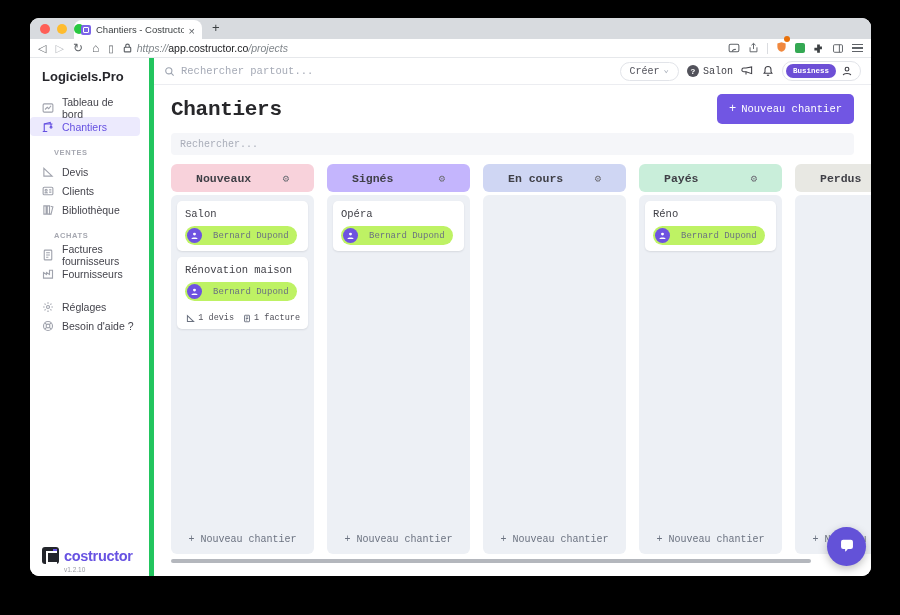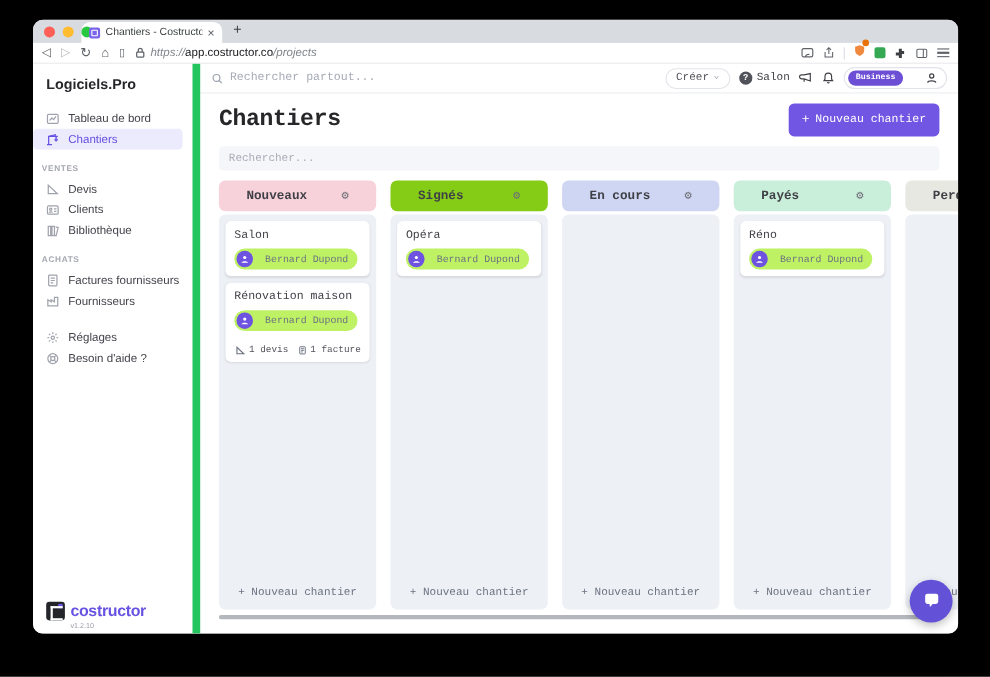--- a/index.html
+++ b/index.html
@@ -38,47 +38,47 @@
   .vdiv { width:1px; height:11px; background:#dadce0; }
   .shield { position:relative; }
   .shield .dot { position:absolute; right:-3px; top:-3px; width:6px; height:6px; border-radius:50%; background:#e8710a; }
   .greenext { width:10px; height:10px; border-radius:2px; background:#34a853; }
   .i-menu { display:flex; flex-direction:column; gap:2px; }
   .i-menu i { width:11px; height:1.5px; background:#5f6368; display:block; }
 
   
   .app { flex:1; display:flex; min-height:0; }
 
-  .sidebar { width:152px; flex:none; border-right:7px solid #22c55e; position:relative; padding-top:6px; background:#fff; }
+  .sidebar { width:124px; flex:none; border-right:5px solid #22c55e; position:relative; padding-top:6px; background:#fff; }
   .brand { font-size:13px; font-weight:bold; color:#26262b; padding:5px 12px 14px; }
   .nav-item { display:flex; align-items:center; gap:8px; height:19px; padding:0 12px; font-size:10.5px; color:#44444c; cursor:default; }
   .nav-item svg { flex:none; color:#a0a3ad; }
   .nav-item.active { background:#eceafd; color:#6550e1; border-radius:4px; margin-right:9px; }
   .nav-item.active svg { color:#6550e1; }
-  .section-label { font-size:7.5px; font-weight:bold; letter-spacing:.6px; color:#a6a8b1; padding:12px 8px 5px; }
+  .section-label { font-size:7.5px; font-weight:bold; letter-spacing:.6px; color:#a6a8b1; padding:12px 24px 5px; }
   .nav-gap { height:14px; }
   .side-logo { position:absolute; left:12px; bottom:12px; display:flex; align-items:center; gap:5px; }
   .logomark { width:17px; height:17px; background:#23252b; border-radius:3px; position:relative; flex:none; }
   .logomark::after { content:""; position:absolute; left:4px; top:4px; width:9px; height:9px; border:2px solid #fff; border-right:none; }
   .logomark::before { content:""; position:absolute; right:2px; top:2px; width:4px; height:4px; background:#6752e2; }
   .logotype { font-size:14.5px; font-weight:bold; color:#6752e2; letter-spacing:-.3px; }
   .version { position:absolute; left:34px; bottom:3px; font-size:6.5px; color:#9a9ca4; }
 
   .main { flex:1; min-width:0; display:flex; flex-direction:column; background:#fff;font-family:Liberation Mono, monospace; }
   .appbar { height:27px; flex:none; border-bottom:1px solid #ecedf1; display:flex; align-items:center; padding:0 10px; gap:8px; }
   .searchall { flex:1; display:flex; align-items:center; gap:6px; color:#9ca3af; }
   .searchall input { border:none; outline:none; flex:1; font-size:10.5px; color:#374151; font-family:inherit; background:transparent; }
   .searchall input::placeholder { color:#a5aab6; }
   .pill { display:flex; align-items:center; gap:4px; border:1px solid #e2e4e9; border-radius:11px; padding:3px 9px; font-size:10px; color:#52525b; }
   .chev::after { content:"\2304"; font-size:9px; color:#9ca3af; line-height:.5; position:relative; top:-2px; }
   .helpwrap { display:flex; align-items:center; gap:4px; font-size:10px; color:#3f3f46; }
   .qmark { width:12px; height:12px; border-radius:50%; background:#52525b; color:#fff; display:flex; align-items:center; justify-content:center; }
   .qmark::before { content:"?"; font-size:8px; font-weight:bold; }
   .iconbtn { color:#3f3f46; display:flex; }
-  .userpill { display:flex; align-items:center; gap:20px; border:1px solid #e2e4e9; border-radius:12px; padding:2px 7px 2px 3px;justify-content:space-between; }
+  .userpill { display:flex; align-items:center; gap:5px; border:1px solid #e2e4e9; border-radius:12px; padding:2px 7px 2px 3px;justify-content:space-between; }
   .plan-badge { background:#6d4fd6; color:#fff; font-size:7.5px; font-weight:bold; border-radius:8px; padding:3px 7px; }
 
   .content { flex:1; position:relative; padding:0 17px; overflow:hidden; }
   .title-row { display:flex; justify-content:space-between; align-items:center; margin-top:9px; height:30px; }
   .page-title { font-size:21px; font-weight:bold; color:#27272a; letter-spacing:-.3px; }
   .new-btn { background:#7156e3; color:#fff; font-size:10.5px; border:none; border-radius:5px; padding:8px 12px; font-family:inherit; display:flex; align-items:center; gap:5px; }
   .new-btn::before { content:"+"; font-size:12px; }
 
   .filter { margin-top:9px; height:22px; background:#f5f6f9; border-radius:4px; display:flex; align-items:center; }
   .filter input { border:none; outline:none; background:transparent; width:100%; padding:0 9px; font-size:10px; font-family:inherit; color:#374151; }
@@ -352,21 +352,21 @@
                       </svg>
                     <span>1 facture</span>
                   </span>
                 </div>
               </div>
               <div class="col-footer">+ Nouveau chantier</div>
             </div>
           </div>
 
           <div class="col">
-            <div class="col-header" style="background: #84cc16;">
+            <div class="col-header" style="background: #c4b5fd;">
               <span>Signés</span>
               <span class="i-gear"></span>
             </div>
             <div class="col-body">
               <div class="card">
                 <div class="card-title">Opéra</div>
                 <span class="chip">
                   <span class="avatar">
                       <svg width="9" height="9" viewBox="0 0 16 16" fill="#fff">
                         <circle cx="8" cy="5.5" r="2.6"></circle>

